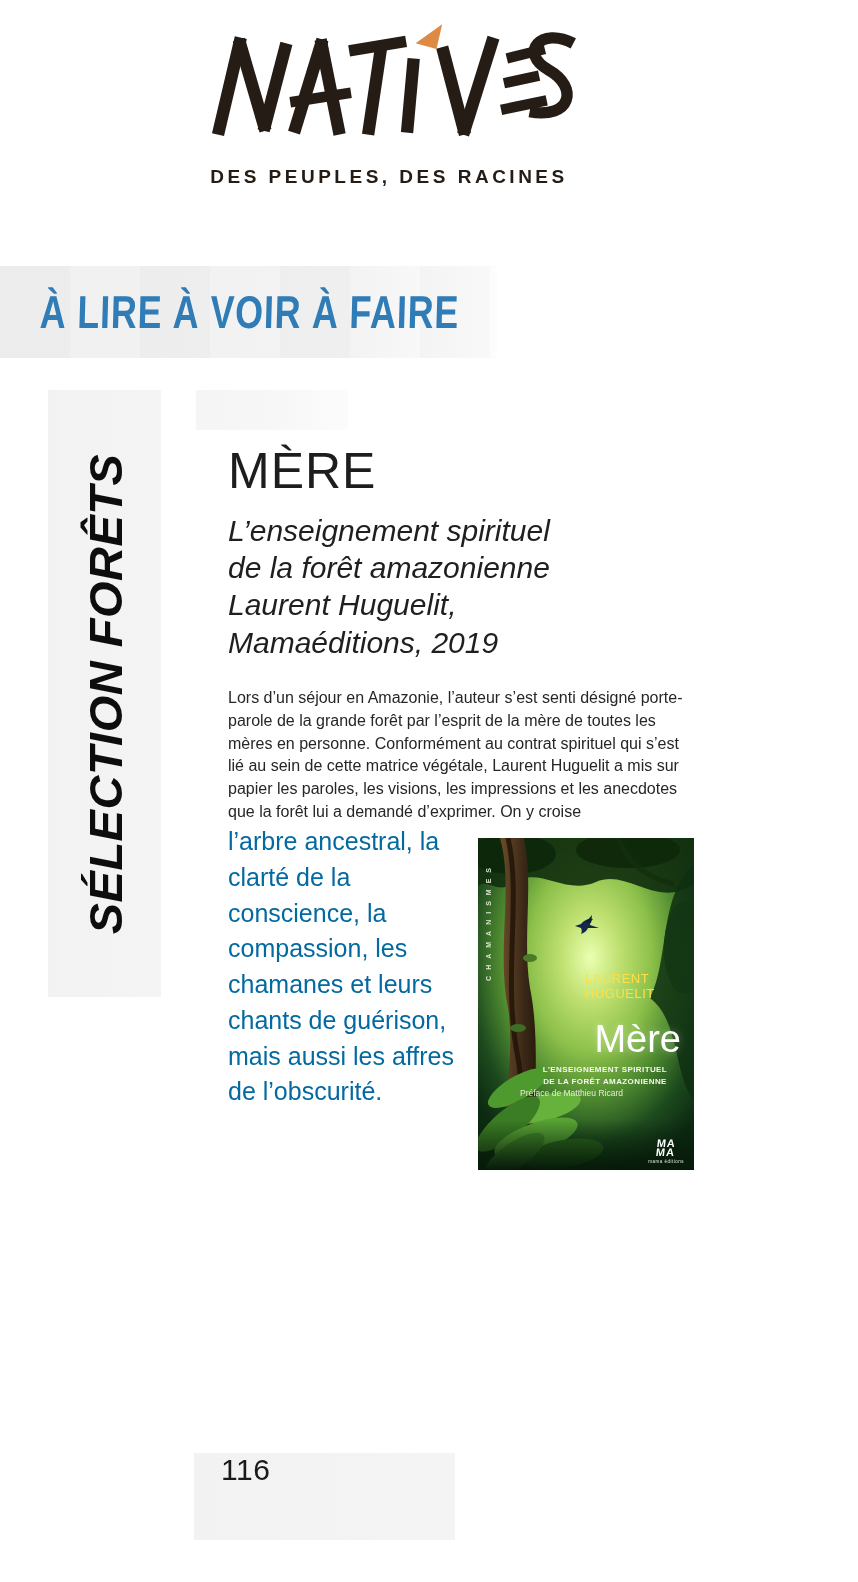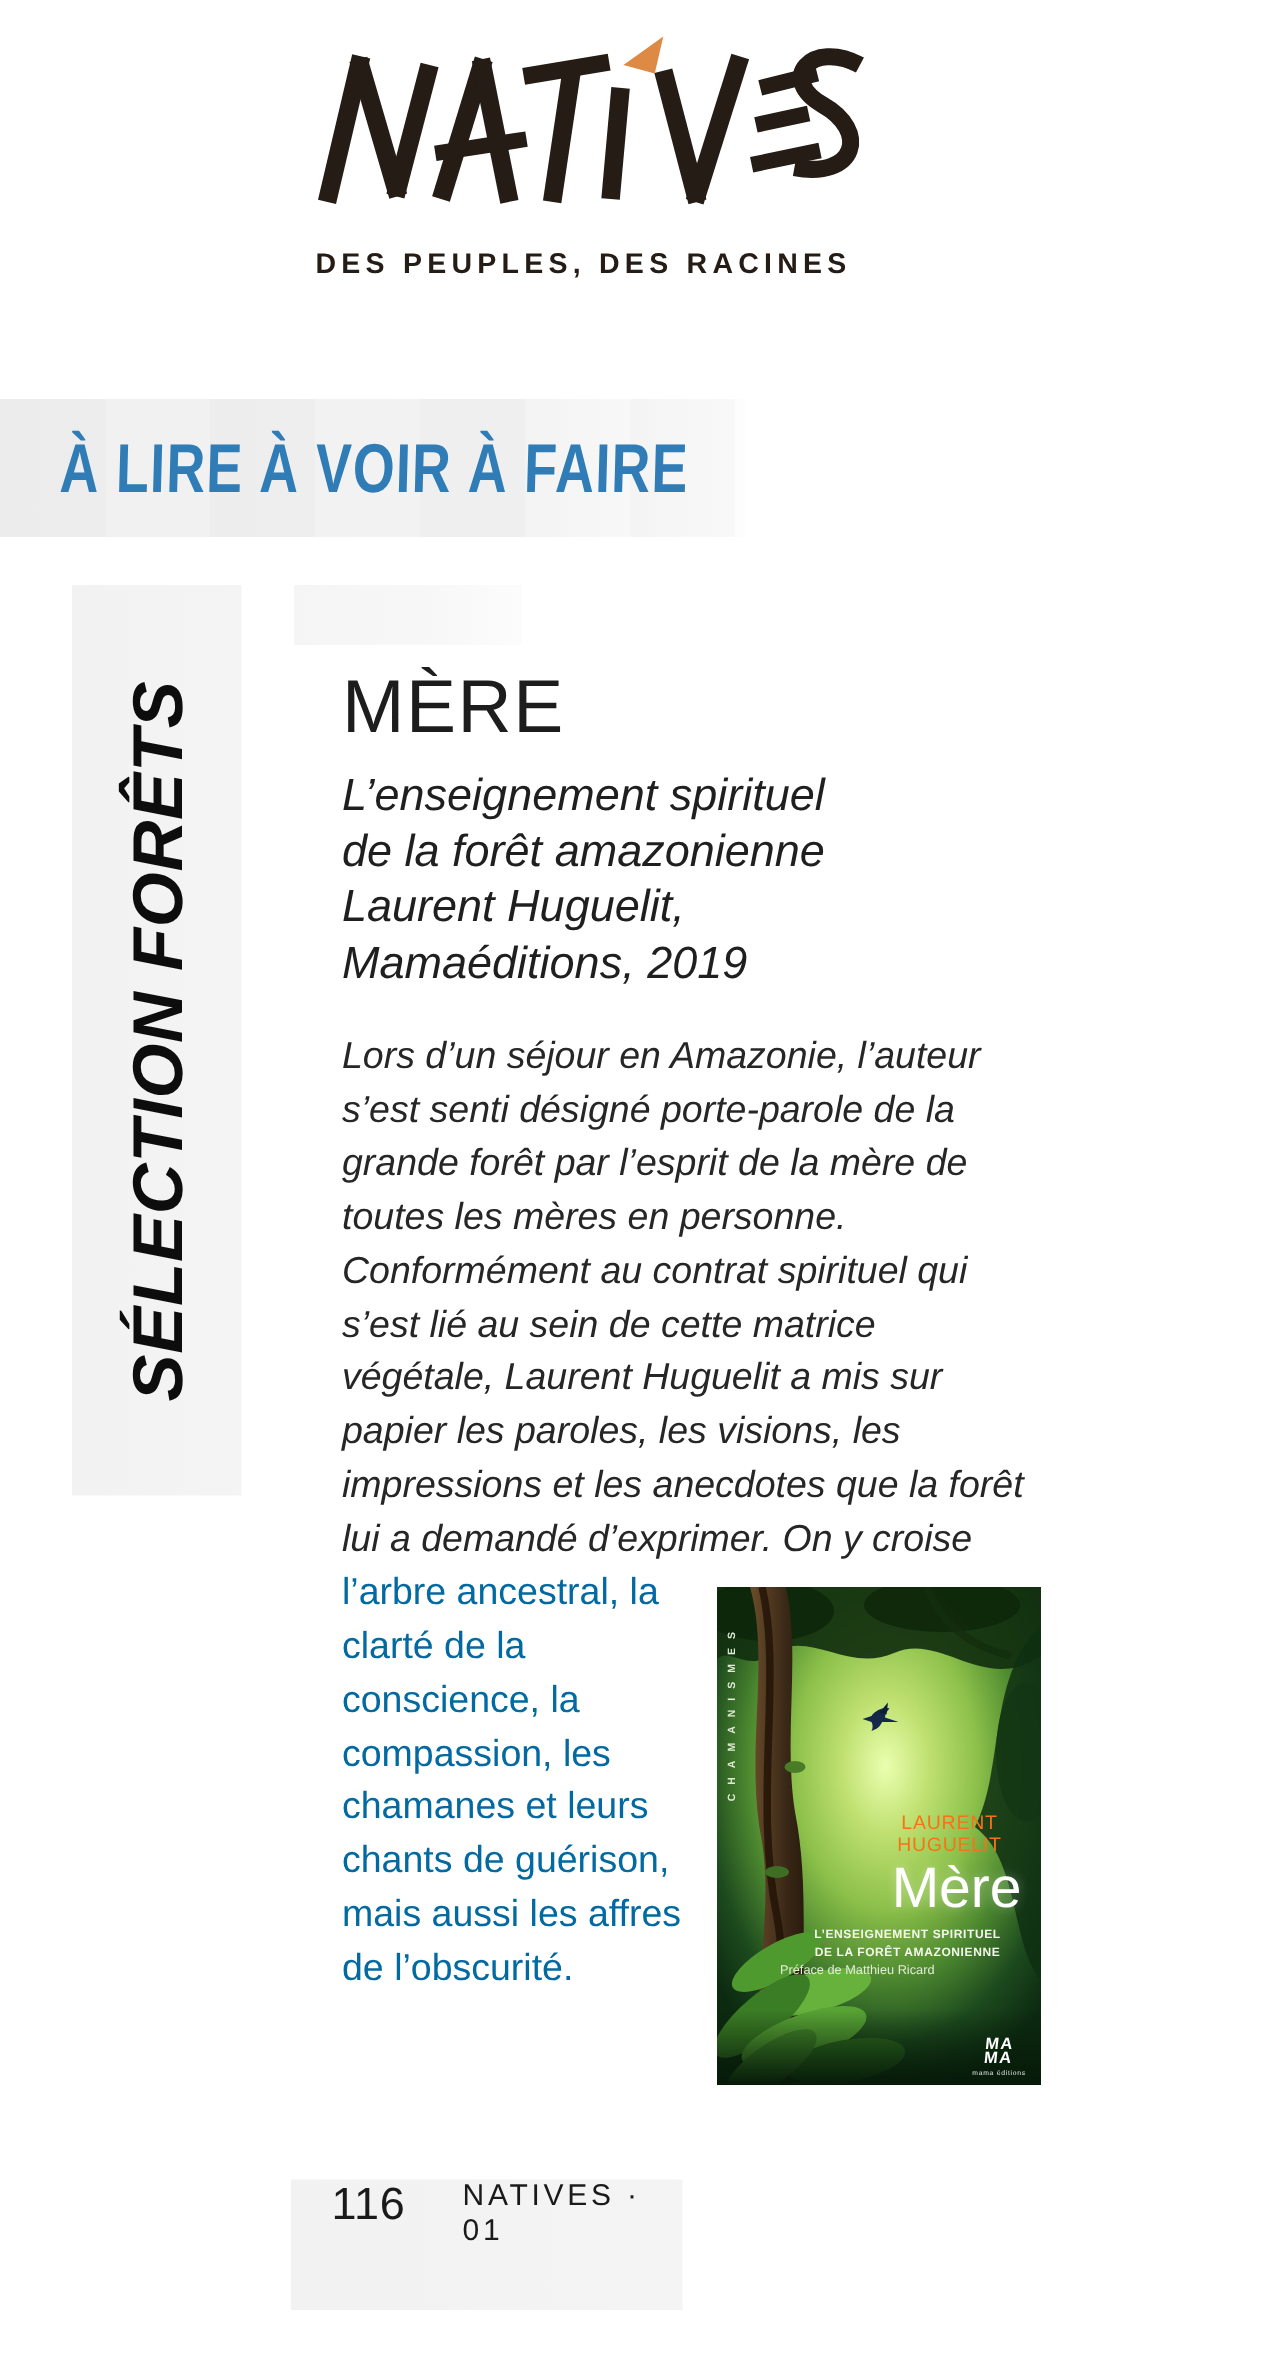--- a/index.html
+++ b/index.html
@@ -51,38 +51,38 @@
   
   .article{position:absolute; left:228px; top:446px; width:456px;}
   .book-title{
     margin:0 0 16px 0; font-size:50px; font-weight:400; letter-spacing:1px;
     color:#1d1d1d; line-height:1;
   }
   .book-reference{
     font-style:italic; font-size:30px; line-height:1.24; color:#1f1f1f;
     white-space:pre-line; margin:0 0 26px 0;
   }
-  .review-body{font-size:25px; line-height:1.43; color:#262626;font-style:italic;}
+  .review-body{font-size:16px; line-height:1.43; color:#262626;}
   .wrap-row{display:flex; align-items:flex-start; gap:14px;}
   .review-body-wrap{flex:0 0 236px; font-size:25px; line-height:1.43; color:#0369a1;}
 
   
   .cover{
     position:relative; flex:0 0 216px; width:216px; height:332px; margin-top:14px;
     background:#1d4a1e; overflow:hidden;
   }
   .cover-art{position:absolute; left:0; top:0; width:100%; height:100%;}
   .cover-collection{
     position:absolute; left:7px; top:24px; writing-mode:vertical-rl;
     transform:rotate(180deg); font-size:7px; font-weight:bold;
     letter-spacing:6px; color:#dfe9d2;
   }
   .cover-author{
-    position:absolute; right:13px; top:150px; width:96px; text-align:center;
-    color:#f97316; font-size:13px; line-height:1.12; letter-spacing:0.5px;
+    position:absolute; right:13px; top:134px; width:96px; text-align:left;
+    color:#fde047; font-size:13px; line-height:1.12; letter-spacing:0.5px;
   }
   .cover-title{
     position:absolute; right:13px; top:182px; width:170px; text-align:right;
     color:#ffffff; font-size:38px; line-height:1;
     text-shadow:0 0 8px rgba(255,255,255,0.35);
   }
   .cover-subtitle{
     position:absolute; right:4px; top:226px; width:170px; text-align:center;
     color:#f4f7ec; font-size:8px; font-weight:bold; letter-spacing:0.4px;
     line-height:1.45; white-space:pre-line;
@@ -224,16 +224,15 @@
           <div class="publisher-mark">MA
 MA</div>
           <div class="publisher-name">mama éditions</div>
         </div>
       </div>
     </div>
   </div>
 
   <div class="footer">
     <span class="page-number">116</span>
-    <span class="issue-label">NATIVES · 01</span>
   </div>
 
 </div>
 
 </body></html>

